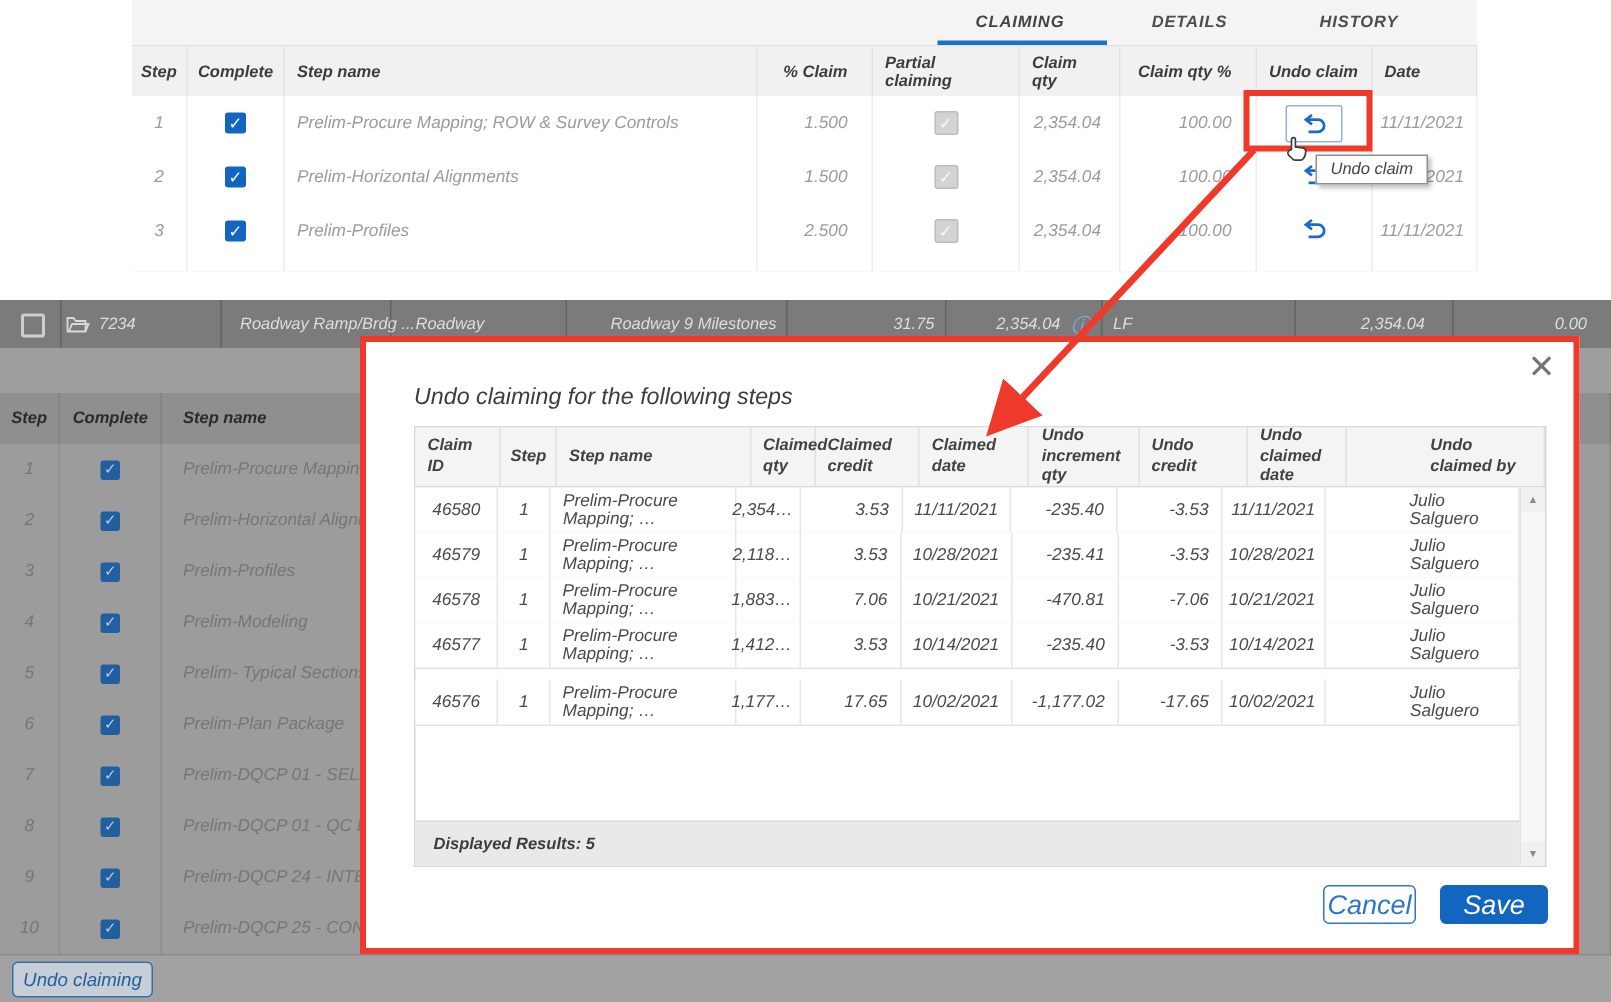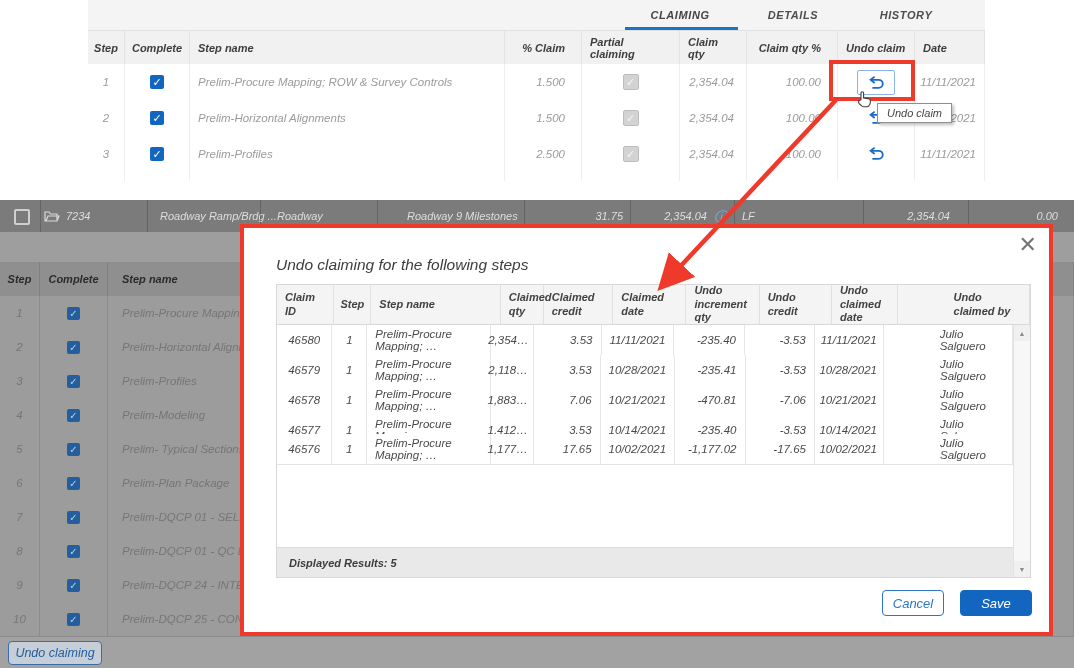--- a/index.html
+++ b/index.html
@@ -85,21 +85,21 @@
   .mc6{width:77px;justify-content:flex-end;}
   .mc7{width:76px;justify-content:flex-end;}
   .mc8{width:69px;justify-content:flex-end;padding-right:6px!important;}
   .mc9{width:89px;margin-left:48px;}
   .mthead .mc3,.mthead .mc4,.mthead .mc5,.mthead .mc6,.mthead .mc7,.mthead .mc8{justify-content:flex-start;}
   .mfooter{position:absolute;left:0;top:262px;width:736px;height:30px;background:#e9e9e9;border-top:1px solid #dcdcdc;
            line-height:30px;font-size:11px;font-weight:bold;color:#3c3c3c;padding-left:12px;box-sizing:border-box;}
   .mscroll{position:absolute;right:0;top:40px;width:17px;height:252px;background:#f7f7f7;border-left:1px solid #e2e2e2;box-sizing:border-box;}
   .sarrow{position:absolute;left:0;width:16px;height:16px;background:#f0f0f0;color:#8a8a8a;font-size:7px;
           display:flex;align-items:center;justify-content:center;}
-  .btn{position:absolute;top:362px;height:26px;box-sizing:border-box;border-radius:4px;font-size:13px;
+  .btn{position:absolute;top:362px;height:26px;box-sizing:border-box;border-radius:4px;font-size:18px;
        display:flex;align-items:center;justify-content:center;cursor:pointer;}
   .btn-cancel{left:638px;width:62px;background:#fff;border:1px solid #2e75c9;color:#2e75c9;}
   .btn-save{left:716px;width:72px;background:#1266c0;border:1px solid #1266c0;color:#fff;}
 
   
   .redbox{position:absolute;left:829px;top:60px;width:86px;height:41px;box-sizing:border-box;
           border:4px solid #ee392b;z-index:60;pointer-events:none;}
   .annot-svg{position:absolute;left:0;top:0;z-index:61;pointer-events:none;}
   .tooltip{position:absolute;left:877px;top:103px;background:#fff;border:1px solid #8f8f8f;
            box-shadow:2px 2px 3px rgba(0,0,0,.25);padding:3px 9px;font-size:11px;color:#444;
@@ -381,21 +381,21 @@
           <div class="mc1">1</div>
         <div class="mc2">Prelim-Procure Mapping; …</div>
           <div class="mc3">1,412…</div>
         <div class="mc4">3.53</div>
           <div class="mc5">10/14/2021</div>
         <div class="mc6">-235.40</div>
           <div class="mc7">-3.53</div>
         <div class="mc8">10/14/2021</div>
           <div class="mc9">Julio Salguero</div>
       </div>
-      <div class="mrow" style="top:149px;">
+      <div class="mrow" style="top:168px;">
         <div class="mc0">46576</div>
           <div class="mc1">1</div>
         <div class="mc2">Prelim-Procure Mapping; …</div>
           <div class="mc3">1,177…</div>
         <div class="mc4">17.65</div>
           <div class="mc5">10/02/2021</div>
         <div class="mc6">-1,177.02</div>
           <div class="mc7">-17.65</div>
         <div class="mc8">10/02/2021</div>
           <div class="mc9">Julio Salguero</div>

